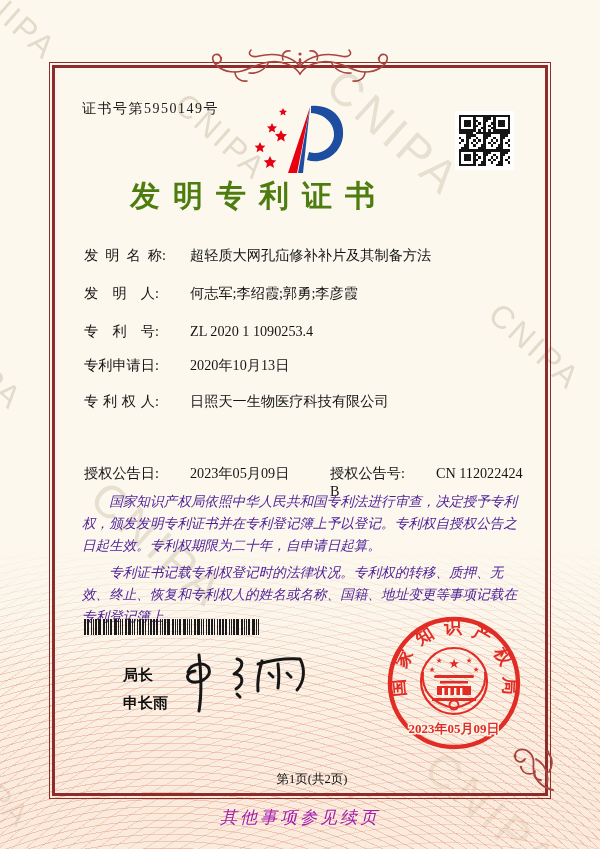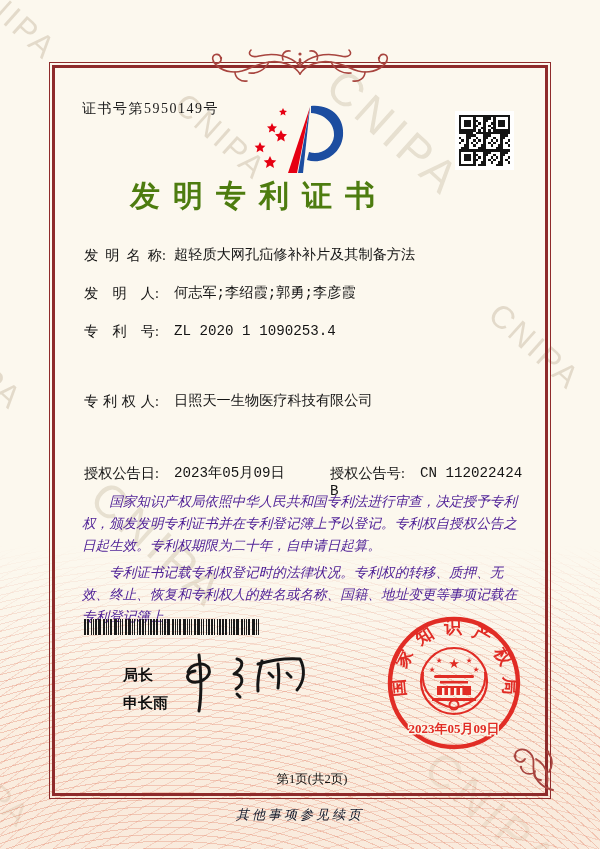--- a/index.html
+++ b/index.html
@@ -33,38 +33,38 @@
   .ornament-corner{position:absolute;left:501px;top:732px;}
   
   .cert-no{position:absolute;left:82px;top:100px;font-size:14px;letter-spacing:1.5px;color:#1a1a1a;}
   .logo{position:absolute;left:248px;top:100px;}
   .qr{position:absolute;left:455px;top:111px;}
   .title{position:absolute;left:0;top:176px;width:505px;text-align:center;
          font-size:30px;font-weight:700;letter-spacing:13px;text-indent:13px;color:#4d7c0f;}
   
   .row{position:absolute;left:84px;width:440px;font-size:14.2px;line-height:17.5px;}
   .flabel{display:inline-block;min-width:82px;color:#141414;vertical-align:top;}
-  .fvalue{margin-left:8px;color:#141414;vertical-align:top;font-family:Liberation Mono, monospace;}
+  .fvalue{margin-left:24px;color:#141414;vertical-align:top;}
   .fvalue.wrap{display:inline-block;width:342px;}
   .pair2{position:absolute;left:246px;top:0;}
   
   .legal{position:absolute;left:82px;top:491px;width:438px;}
   .legal p{margin:0 0 6px 0;font-size:13.6px;line-height:1.6;text-indent:2em;
            font-style:italic;color:#4c1d95;}
   
   .barcode{position:absolute;left:84px;top:619px;}
   .director{position:absolute;left:85px;top:666px;font-family:"Liberation Sans","DejaVu Sans",sans-serif;
             font-weight:700;font-size:15px;color:#111;margin-left:38px;}
   .director div{margin-bottom:9px;}
   .sig{position:absolute;left:160px;top:640px;}
   .seal{position:absolute;left:384px;top:612px;opacity:.95;}
   
   .page-num{position:absolute;left:12px;top:771px;width:600px;text-align:center;font-size:12.5px;color:#111;}
   .cont-note{position:absolute;left:0;top:806px;width:600px;text-align:center;
-             font-size:13px;font-style:italic;letter-spacing:3px;color:#0f172a;}
+             font-size:17px;font-style:italic;letter-spacing:3px;color:#a21caf;}
 </style>
 </head>
 <body>
 
 <div class="page">
 
   <div>
     <span class="wm">CNIPA</span>
     <span class="wm">CNIPA</span>
     <span class="wm wm-lg">CNIPA</span>
@@ -386,20 +386,23 @@
 
   <div class="row" style="top:247px">
     <span class="flabel">发 明 名 称:</span><span class="fvalue">超轻质大网孔疝修补补片及其制备方法</span>
   </div>
   <div class="row" style="top:285px">
     <span class="flabel">发 明 人:</span><span class="fvalue">何志军;李绍霞;郭勇;李彦霞</span>
   </div>
   <div class="row" style="top:323px">
     <span class="flabel">专 利 号:</span><span class="fvalue">ZL 2020 1 1090253.4</span>
   </div>
+  <div class="row" style="top:357px">
+    <span class="flabel">专利申请日:</span><span class="fvalue">2020年10月13日</span>
+  </div>
   <div class="row" style="top:393px">
     <span class="flabel">专 利 权 人:</span><span class="fvalue">日照天一生物医疗科技有限公司</span>
   </div>
   <div class="row" style="top:465px">
     <span class="flabel">授权公告日:</span><span class="fvalue">2023年05月09日</span>
     <span class="pair2"><span class="flabel">授权公告号:</span><span class="fvalue">CN 112022424 B</span></span>
   </div>
 
   <div class="legal">
     <p>国家知识产权局依照中华人民共和国专利法进行审查，决定授予专利权，颁发发明专利证书并在专利登记簿上予以登记。专利权自授权公告之日起生效。专利权期限为二十年，自申请日起算。</p>

